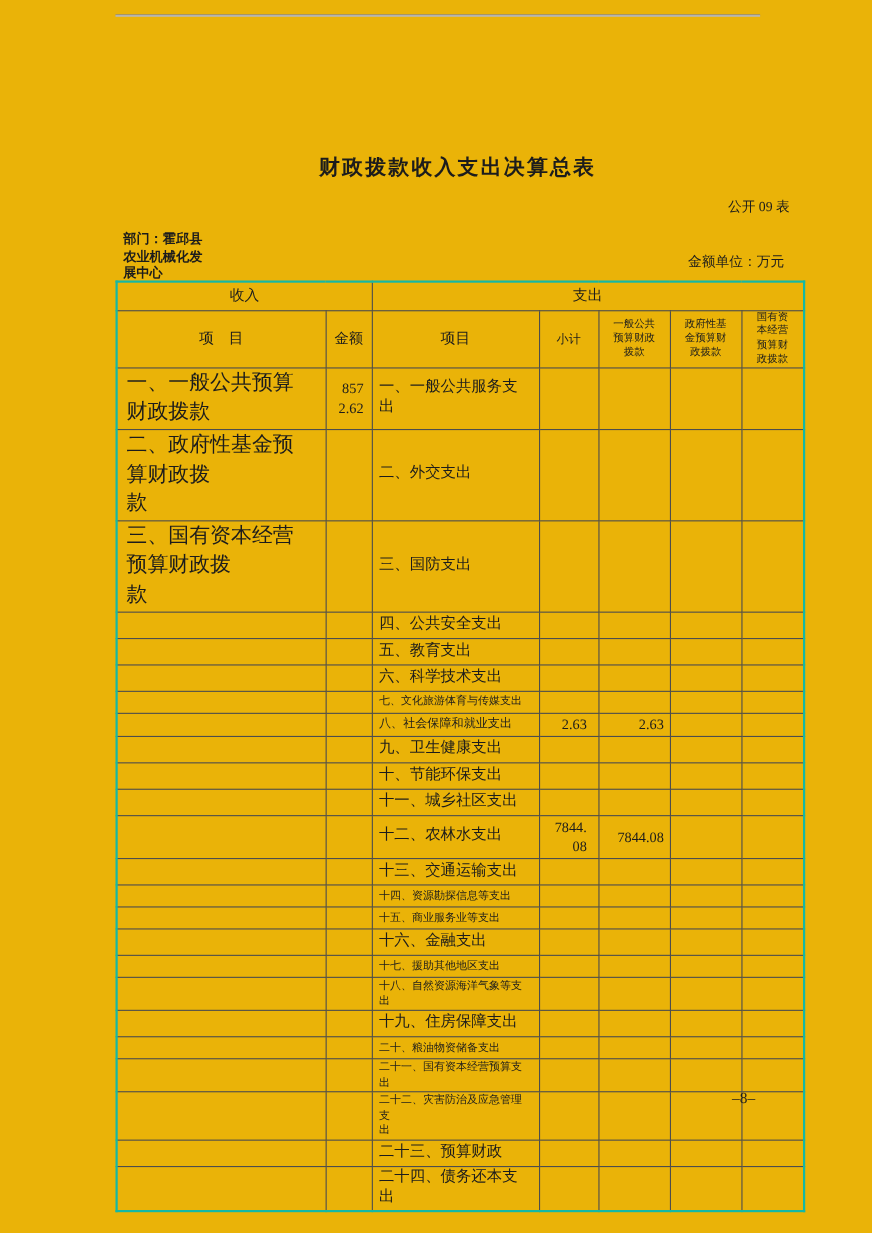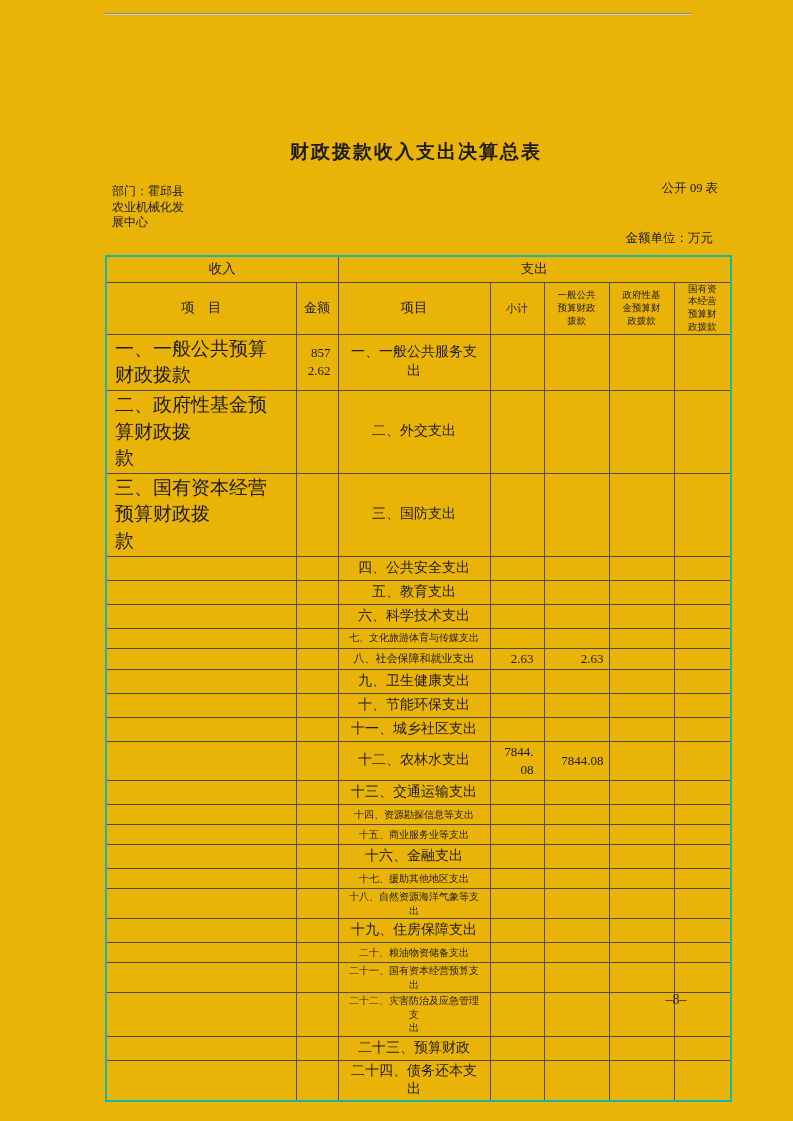--- a/index.html
+++ b/index.html
@@ -15,22 +15,22 @@
   }
   .doc-title {
     position:absolute; left:105px; top:139px; width:622px;
     text-align:center; font-size:19px; font-weight:bold; letter-spacing:2px;
   }
   .table-code {
     position:absolute; left:105px; top:180px; width:613px;
     text-align:right; font-size:12.5px;
   }
   .dept-block {
-    position:absolute; left:112px; top:184px; width:80px;
-    font-size:12px; line-height:15.5px; white-space:pre-line;
+    position:absolute; left:112px; top:210px; width:80px;
+    font-size:12px; line-height:15.5px; white-space:pre-line;font-weight:bold;
   }
   .unit-note {
     position:absolute; left:105px; top:230px; width:608px;
     text-align:right; font-size:12.5px;
   }
   table.main-table {
     position:absolute; left:105px; top:255px; width:625px;
     border-collapse:collapse; table-layout:fixed;
     border:2px solid #14b8a6;
   }
@@ -51,21 +51,21 @@
   }
   td.c-item-in {
     text-align:left; padding:1px 12px 1px 8px; font-size:19px;
     line-height:1.4; white-space:pre-line;
   }
   td.c-amount {
     text-align:right; padding:0 7px 1px 6px; font-size:13px;
     line-height:1.35; word-break:break-all;
   }
   td.c-item-ex {
-    text-align:center; padding:1px 6px; line-height:1.35; white-space:pre-line;
+    text-align:left; padding:1px 6px; line-height:1.35; white-space:pre-line;
   }
   td.c-item-ex.large { font-size:14px; }
   td.c-item-ex.medium { font-size:11px; }
   td.c-item-ex.small { font-size:10px; }
   td.c-val {
     text-align:right; padding:1px 5px; font-size:13px;
     line-height:1.4; word-break:break-all;
   }
   td.c-sub { padding:1px 10px 1px 12px; }
   tr.rh-large { height:24px; }

